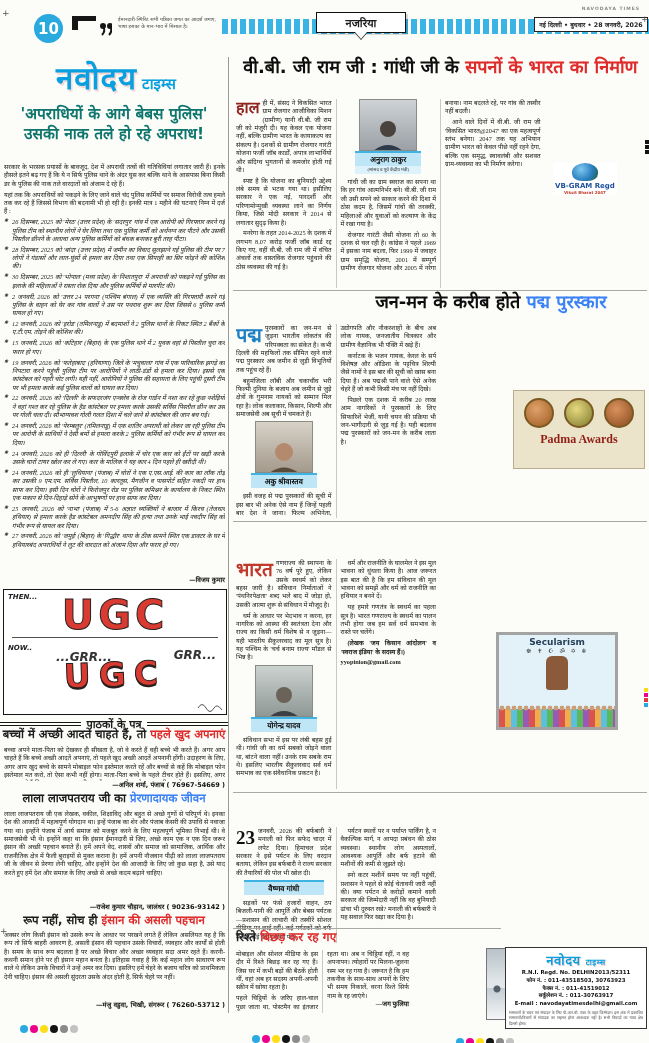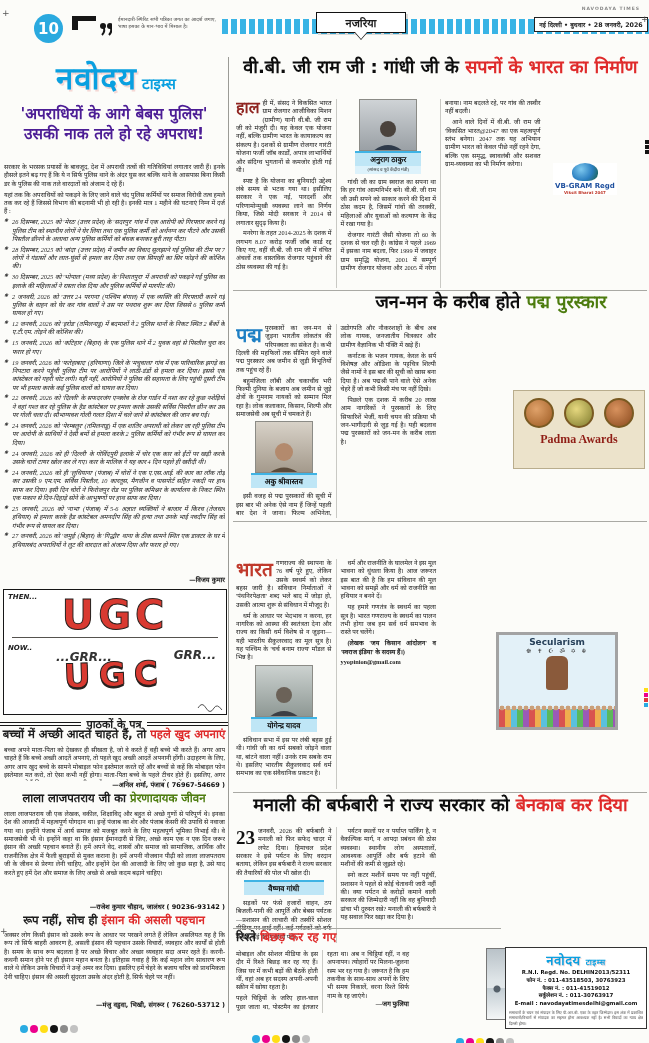--- a/index.html
+++ b/index.html
@@ -26,25 +26,25 @@
        text-shadow:1.5px 1.5px 0 #d8413c33,1px 1px 0 #fff;}
   .nameplate .small{font-size:15px;font-weight:bold;color:#0aa0e0;}
   
   .bodytext{font-size:6.3px;line-height:1.33;text-align:justify;color:#222;
        font-family:Liberation Serif, serif;}
   .bodytext p{margin:0 0 2.5px;text-indent:7px;}
   .nohang p{text-indent:0;}
   .incidents p{font-style:italic;text-indent:0;padding-left:8px;position:relative;}
   .incidents p:before{content:"✱";position:absolute;left:0;top:0;font-size:5px;color:#333;}
   .sig{font-size:6.5px;font-weight:bold;text-align:right;color:#111;}
-  .ed-head{font-size:15.5px;line-height:1.3;font-weight:900;text-align:center;color:#4c1d95;}
+  .ed-head{font-size:15.5px;line-height:1.3;font-weight:900;text-align:center;color:#0f766e;}
   .headline{font-weight:900;text-align:center;color:#0d0d0d;}
   .h18{font-size:18px;line-height:1.15;}
   .red{color:#df2b2b;}
-  .blue{color:#4d7c0f;}
+  .blue{color:#3b82f6;}
   .cols4{column-count:4;column-gap:9px;column-rule:1px solid #c9c9c4;column-fill:auto;}
   .cols3{column-count:3;column-gap:9px;column-rule:1px solid #c9c9c4;column-fill:auto;}
   .clip{overflow:hidden;}
   .dropword{float:left;font-weight:900;font-size:16px;line-height:1;padding:1px 3px 0 0;}
   .dw-dark{color:#8f2420;} .dw-blue{color:#1d7fc4;} .dw-red{color:#c0392b;} .dw-num{color:#111;font-size:19px;}
   .hrule{border-top:1px solid #a9a9a4;height:0;}
   .vrule{border-left:1px solid #9b9b96;width:0;}
   
   .author-card{break-inside:avoid;width:66px;margin:3px auto 4px;text-align:center;}
   .author-photo{width:56px;height:50px;margin:0 auto;border:1px solid #8b8b86;
@@ -285,23 +285,20 @@
     <p style="font-weight:bold;text-indent:0;">yyopinion@gmail.com</p>
   </div>
   <div class="abs secular" style="left:496px;top:632px;width:116px;height:92px;">
     <div class="ttl">Secularism</div>
     <div class="syms">☸ ✝ ☪ ॐ ✡ ☬</div>
     <div class="fist"></div>
     <div class="crowd"></div>
   </div>
   <div class="abs hrule" style="left:233px;top:792px;width:414px;"></div>
 
-  <div class="abs headline h18" style="left:234px;top:795px;width:413px;">
-    <span>मनाली की बर्फबारी ने राज्य सरकार को </span><span class="red">बेनकाब कर दिया</span>
-  </div>
   <div class="abs bodytext clip cols4" style="left:236px;top:827px;width:409px;height:116px;">
     <p style="text-indent:0;"><span class="dropword dw-num">23</span><span>जनवरी, 2026 की बर्फबारी ने मनाली को फिर सफेद चादर में लपेट दिया। हिमाचल प्रदेश सरकार ने इसे पर्यटन के लिए वरदान बताया, लेकिन इस बर्फबारी ने राज्य सरकार की तैयारियों की पोल भी खोल दी।</span></p>
     <div class="author-card name-only">
       <div class="author-name">वैष्णव गांधी</div>
     </div>
     <p>सड़कों पर फंसे हजारों वाहन, ठप बिजली-पानी की आपूर्ति और बेबस पर्यटक—प्रशासन की लाचारी की तस्वीरें सोशल मीडिया पर छाई रहीं। कई पर्यटकों को बर्फ में कई-कई घंटे गुजारने पड़े।</p>
     <p>पर्यटन स्थलों पर न पर्याप्त पार्किंग है, न वैकल्पिक मार्ग, न आपदा प्रबंधन की ठोस व्यवस्था। स्थानीय लोग अस्पतालों, आवश्यक आपूर्ति और बर्फ हटाने की मशीनों की कमी से जूझते रहे।</p>
     <p>स्नो कटर मशीनें समय पर नहीं पहुंचीं, प्रशासन ने पहले से कोई चेतावनी जारी नहीं की। क्या पर्यटन से करोड़ों कमाने वाली सरकार की जिम्मेदारी नहीं कि वह बुनियादी ढांचा भी दुरुस्त रखे? मनाली की बर्फबारी ने यह सवाल फिर खड़ा कर दिया है।</p>
   </div>
   <div class="abs snow" style="left:486px;top:850px;width:106px;height:70px;"></div>

